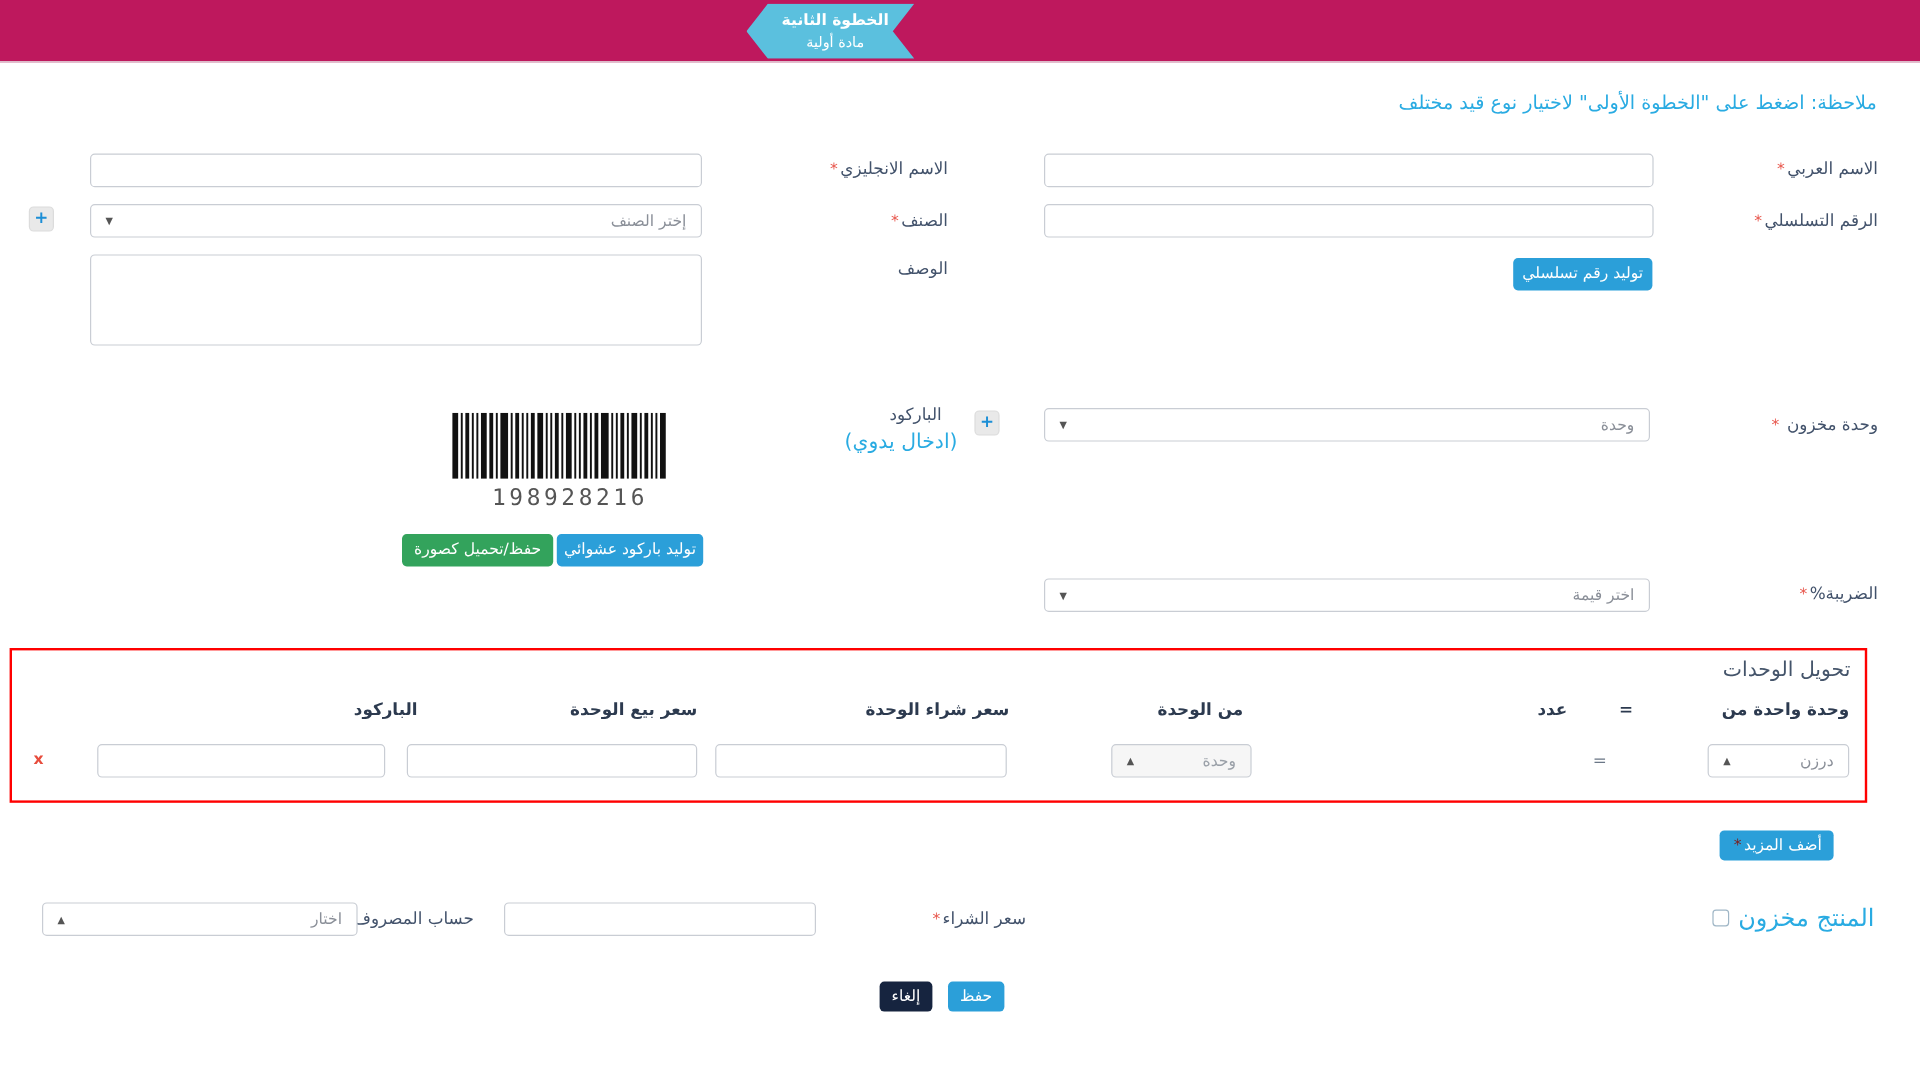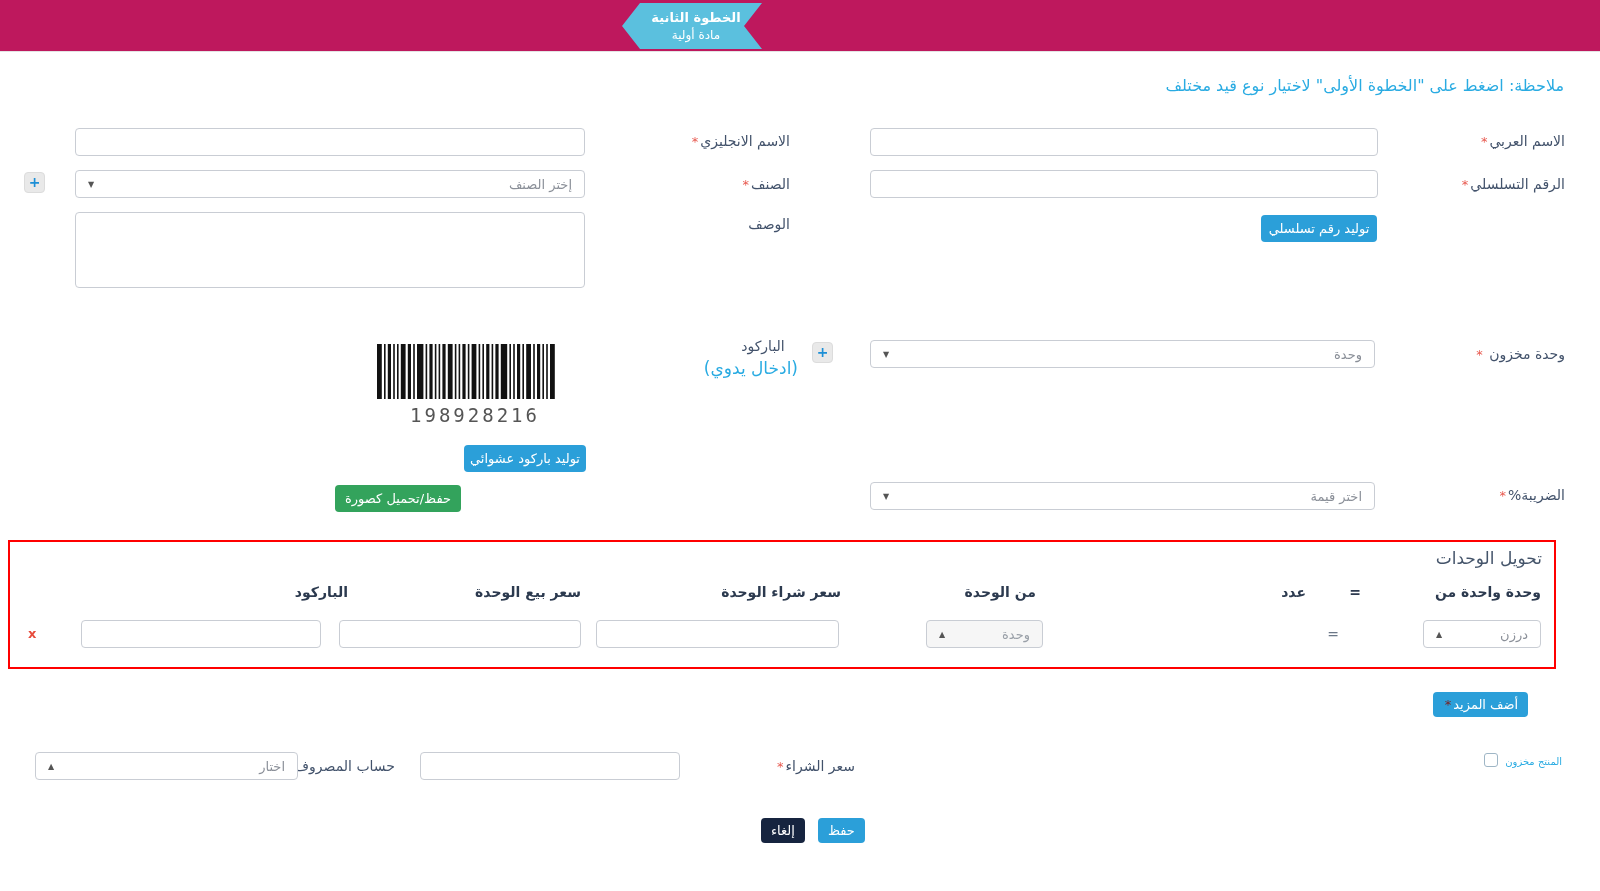--- a/index.html
+++ b/index.html
@@ -20,36 +20,36 @@
   .req { color:#e8594f; margin:0 2px; font-size:13px; }
 
   .inp { position:absolute; background:#fff; border:1px solid #c9cdd4; border-radius:4px; height:28px; padding:0 10px; font-family:inherit; font-size:13px; color:#333; outline:none; }
   .txtarea { position:absolute; background:#fff; border:1px solid #c9cdd4; border-radius:4px; resize:none; outline:none; font-family:inherit; }
   .sel { position:absolute; background:#fff; border:1px solid #c9cdd4; border-radius:4px; height:28px; display:flex; align-items:center; justify-content:space-between; padding:0 12px; font-size:13px; color:#8a8f98; cursor:pointer; }
   .sel .caret { font-size:8px; color:#555; }
   .sel.disabled { background:#f6f6f6; color:#9aa0a8; }
 
   .btn { position:absolute; border:none; border-radius:4px; font-family:inherit; font-size:13px; color:#fff; cursor:pointer; display:flex; align-items:center; justify-content:center; }
   .btn-blue { background:#2b9fd9; }
-  .btn-green { background:#33a35c;margin-top:40px; }
-  .btn-dark { background:#16243f;margin-left:28px; }
+  .btn-green { background:#33a35c; }
+  .btn-dark { background:#16243f; }
 
   .plusbtn { position:absolute; width:21px; height:21px; background:#e9e9e9; border:1px solid #dcdcdc; border-radius:4px; color:#1d8fd6; font-weight:bold; font-size:14px; line-height:18px; text-align:center; cursor:pointer; }
 
   .barcode-wrap { position:absolute; left:375px; top:344px; width:200px; text-align:center; }
   .barcode-num { font-family:"DejaVu Sans Mono", monospace; font-size:19px; letter-spacing:3px; color:#555; margin-top:1px; }
 
   
   .convbox { position:absolute; left:8px; top:540px; width:1548px; height:129px; border:2px solid #ff0000; }
   .conv-title { position:absolute; right:12px; top:6px; font-size:17px; color:#44546a; }
   .conv-h { position:absolute; top:42px; font-size:14px; font-weight:bold; color:#2c3a4f; white-space:nowrap; }
   .conv-x { position:absolute; left:18px; top:84px; color:#e74c3c; font-weight:bold; font-size:13px; cursor:pointer; }
 
   .chk { width:14px; height:14px; border:1px solid #9fb6c6; border-radius:3px; background:#fff; cursor:pointer; flex:0 0 auto; }
-  .chkrow { position:absolute; right:38px; top:753px; display:flex; align-items:flex-end; gap:7px; color:#29abe2; font-size:10px;padding-left:28px; }
+  .chkrow { position:absolute; right:38px; top:753px; display:flex; align-items:center; gap:7px; color:#29abe2; font-size:20px;padding-left:28px; }
 
   .footer-btns { position:absolute; left:733px; top:818px; display:flex; gap:13px; direction:ltr; }
   .footer-btns .btn { position:static; height:25px; padding:0 10px; }
 </style>
 </head>
 <body>
 
 <div id="app">
 
   <div class="topbar">

